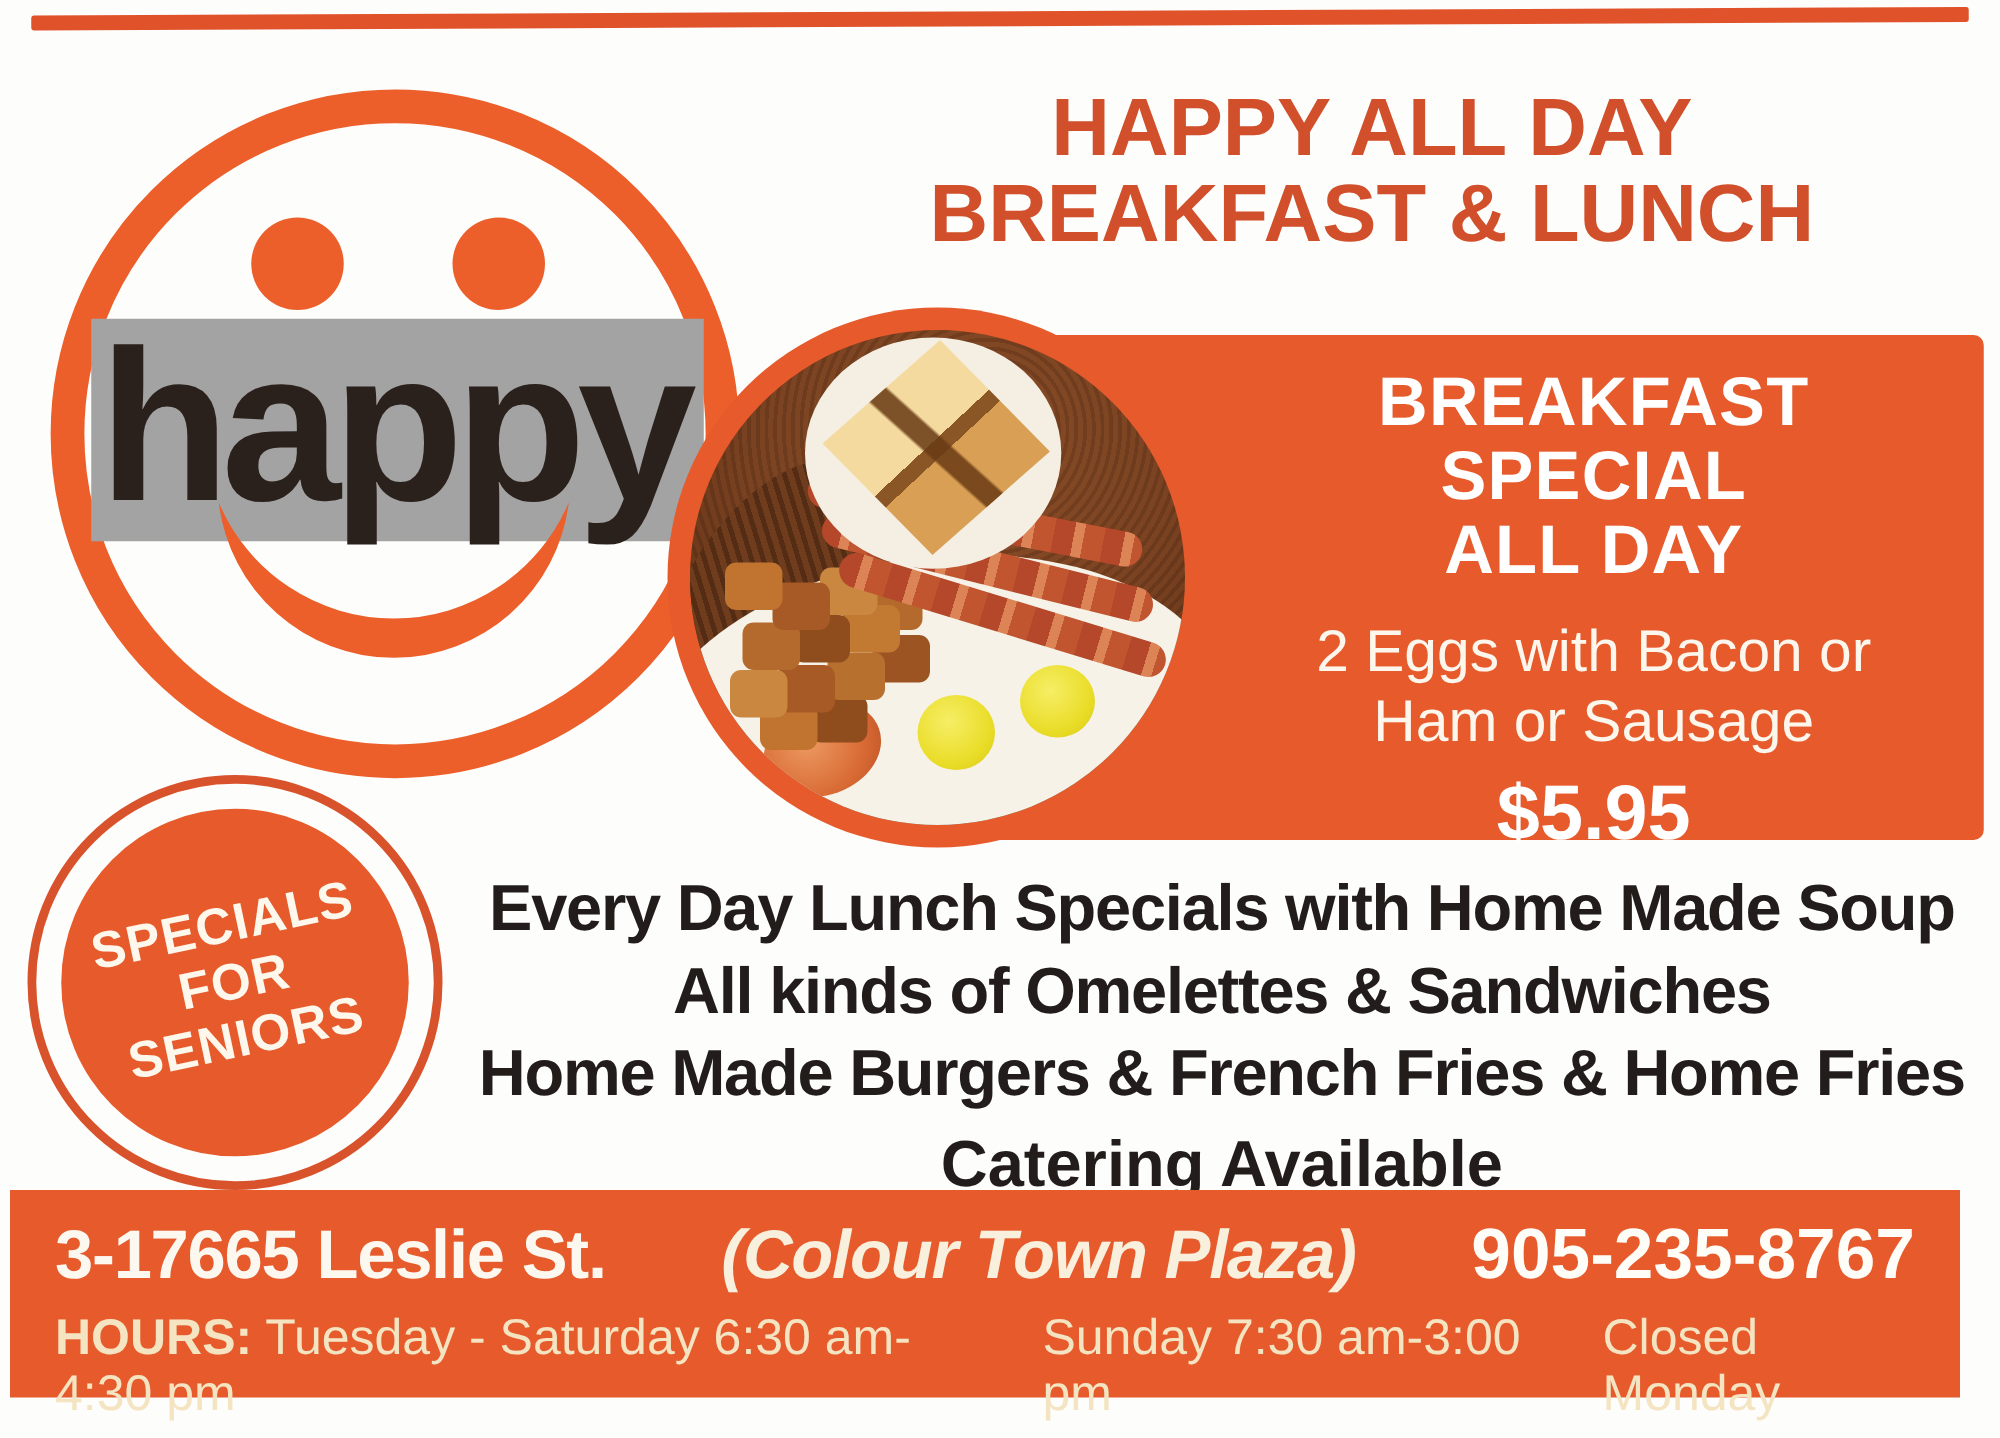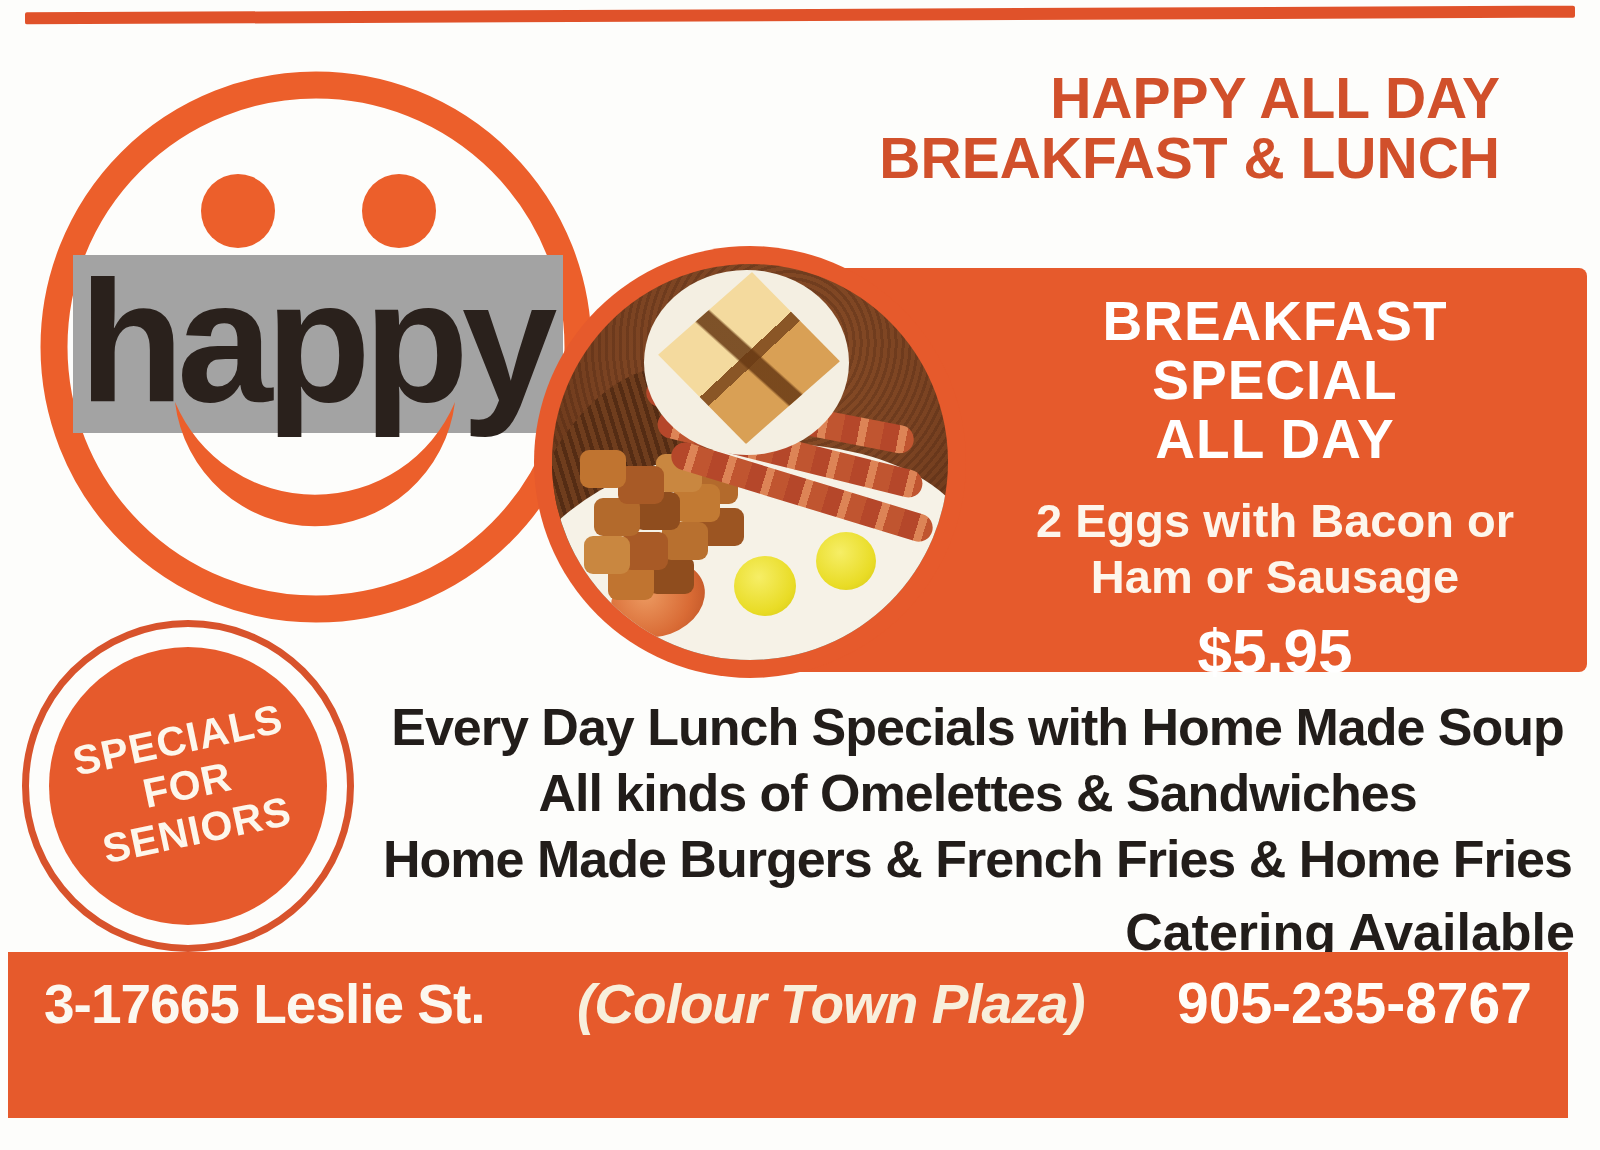--- a/index.html
+++ b/index.html
@@ -22,22 +22,22 @@
   .logo-word {
     position: absolute; left: 38px; top: 200px;
     font-size: 172px; font-weight: 700; color: #2a211c;
     letter-spacing: -7px; line-height: 1;
     background: #a3a3a3; padding: 0 12px 6px 6px;
   }
 
   
   .heading {
     position: absolute; left: 695px; top: 68px; width: 805px;
-    text-align: right; color: #d1502b; font-weight: 700;
-    font-size: 57px; line-height: 1.06; letter-spacing: 0px;
+    text-align: center; color: #d1502b; font-weight: 700;
+    font-size: 65px; line-height: 1.06; letter-spacing: 0px;
   }
 
   
   .special-box {
     position: absolute; left: 742px; top: 268px; width: 845px; height: 404px;
     background: #e65a2c; border-radius: 8px;
   }
   .plate-rim {
     position: absolute; left: 534px; top: 246px; width: 432px; height: 432px;
     background: #e65a2c; border-radius: 50%;
@@ -96,21 +96,21 @@
       linear-gradient(40deg, rgba(90,50,15,0) 0 46%, rgba(105,58,20,.85) 47% 53%, rgba(90,50,15,0) 54%),
       linear-gradient(135deg, #f4da9e 0 48%, #8a5626 48% 53%, #d9a055 53%);
     transform: rotate(2deg);
   }
 
   .special-text {
     position: absolute; left: 972px; top: 292px; width: 606px;
     text-align: center; color: #ffffff;
   }
   .special-title { font-size: 55px; font-weight: 800; line-height: 1.07; letter-spacing: 1px; }
-  .special-desc { margin-top: 24px; font-size: 47px; font-weight: 700; line-height: 1.2; color: #fdf6ec; }
+  .special-desc { margin-top: 24px; font-size: 47px; font-weight: 400; line-height: 1.2; color: #fdf6ec; }
   .special-price { margin-top: 10px; font-size: 62px; font-weight: 800; }
 
   
   .badge {
     position: absolute; left: 22px; top: 620px; width: 332px; height: 332px;
     border: 7px solid #d8532c; border-radius: 50%;
   }
   .badge-inner {
     position: absolute; left: 20px; top: 20px; width: 278px; height: 278px;
     background: #e65a2c; border-radius: 50%;
@@ -121,21 +121,21 @@
     color: #fdf7ec; font-weight: 700; font-size: 41px; line-height: 1.12;
     letter-spacing: 1px;
   }
 
   
   .menu {
     position: absolute; left: 380px; top: 694px; width: 1195px;
     text-align: center; color: #221d1a; font-weight: 700;
     font-size: 52px; line-height: 66px; letter-spacing: -1px;
   }
-  .menu .catering { margin-top: 7px; font-weight: 800; letter-spacing: 0; text-align: right; }
+  .menu .catering { margin-top: 7px; font-weight: 800; letter-spacing: 0; }
 
   
   .footer {
     position: absolute; left: 8px; top: 952px; width: 1560px; height: 166px;
     background: #e65a2c;
   }
   .footer-row1 {
     display: flex; justify-content: space-between; align-items: baseline;
     padding: 0 36px; margin-top: 18px; text-align: right;
   }
@@ -214,15 +214,20 @@
     <div>Home Made Burgers &amp; French Fries &amp; Home Fries</div>
     <div class="catering">Catering Available</div>
   </div>
 
   <div class="footer">
     <div class="footer-row1">
       <span class="addr">3-17665 Leslie St.</span>
       <span class="plaza">(Colour Town Plaza)</span>
       <span class="phone">905-235-8767</span>
     </div>
+    <div class="footer-row2">
+      <span><span class="hours-label">HOURS:</span> <span>Tuesday - Saturday 6:30 am-4:30 pm</span></span>
+      <span>Sunday 7:30 am-3:00 pm</span>
+      <span>Closed Monday</span>
+    </div>
   </div>
 
 </div>
 
 </body></html>

